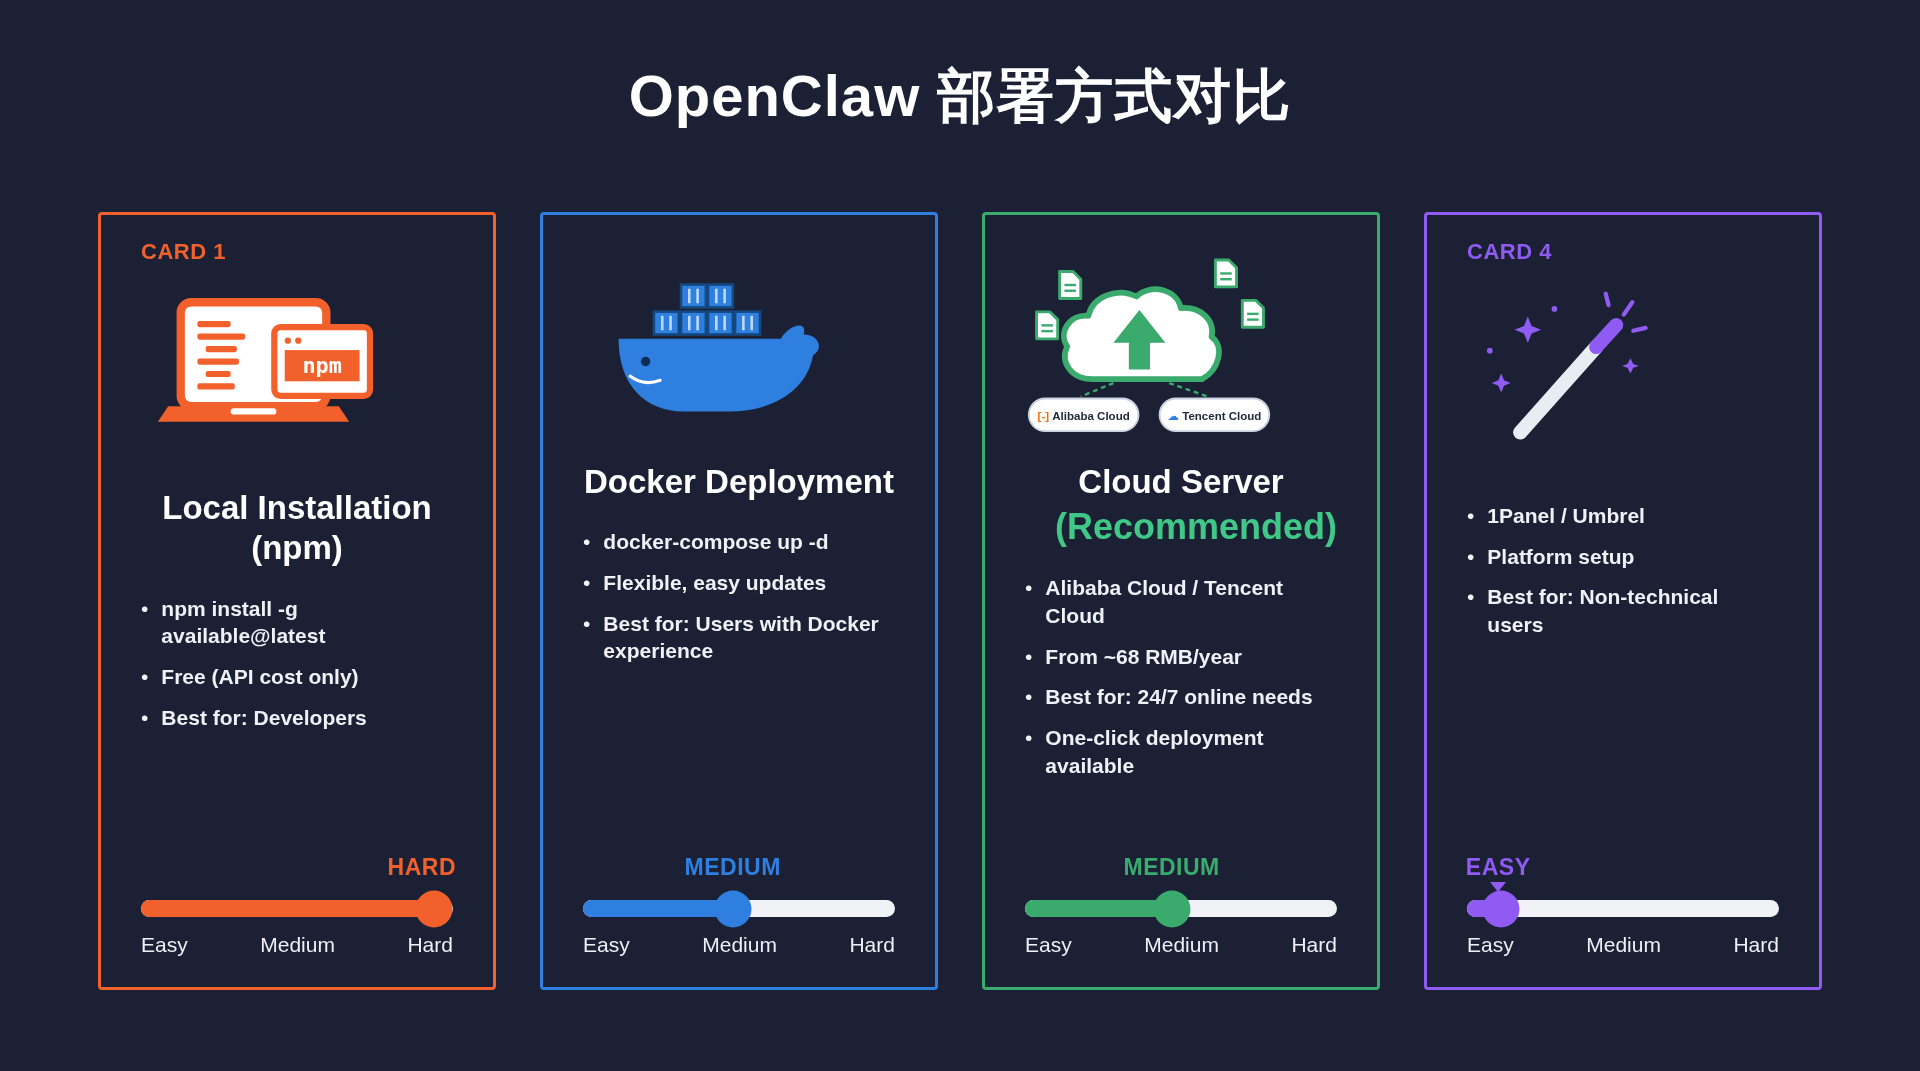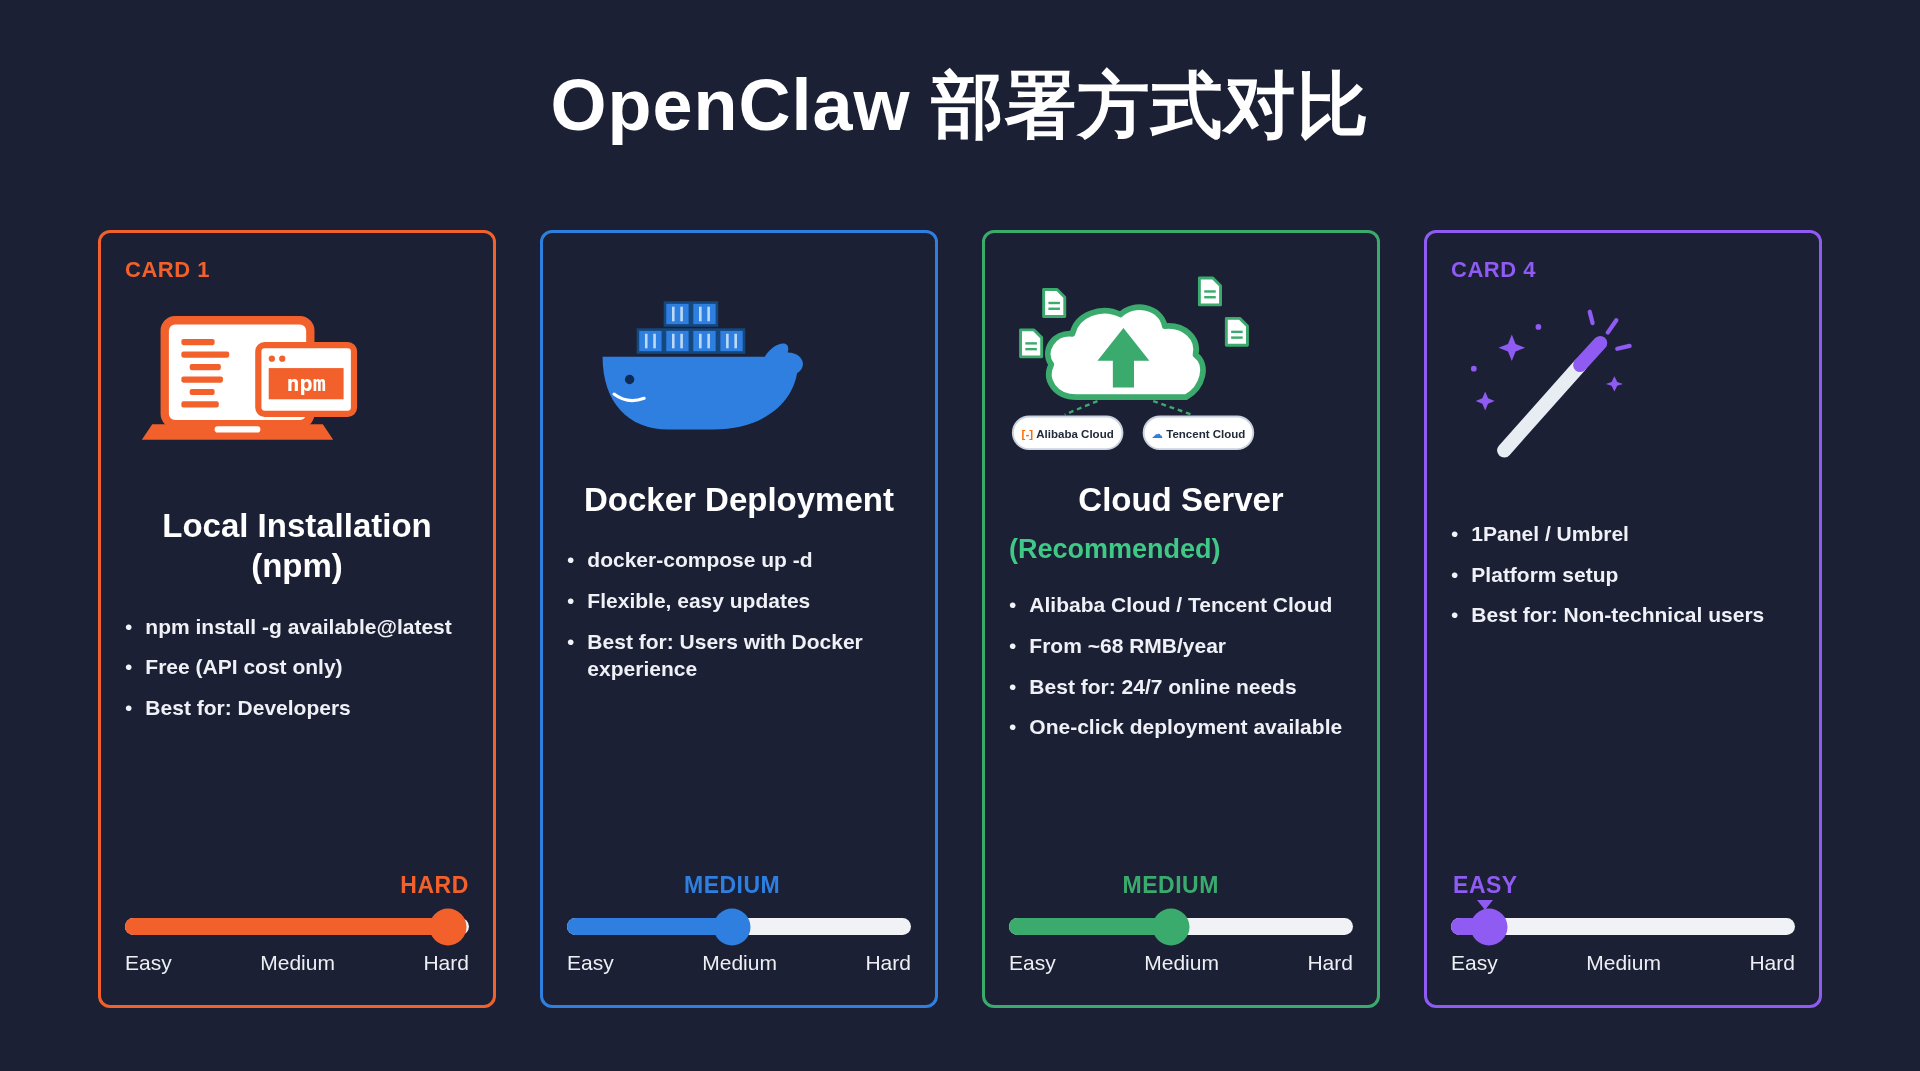--- a/index.html
+++ b/index.html
@@ -6,37 +6,37 @@
   html, body { width: 1920px; height: 1071px; }
   body {
     background: #1B2034;
     font-family: "Liberation Sans", "DejaVu Sans", sans-serif;
     color: #F2F4F9;
     overflow: hidden;
   }
   .page-title {
     margin-top: 58px;
     text-align: center;
-    font-size: 72px;
+    font-size: 58px;
     font-weight: 800;
     letter-spacing: 1px;
     color: #FFFFFF;
   }
   .cards-row {
     display: flex;
     justify-content: center;
     gap: 44px;
     margin-top: 76px;
   }
   .card {
     width: 398px;
     height: 778px;
     border: 3px solid var(--accent);
-    border-radius: 12px;
-    padding: 24px 24px 30px;
+    border-radius: 4px;
+    padding: 24px 40px 30px;
     display: flex;
     flex-direction: column;
   }
   .card-label {
     font-size: 22px;
     font-weight: 700;
     color: var(--accent);
     letter-spacing: 0.5px;
   }
   .icon-area {
@@ -48,24 +48,24 @@
   }
   .card-title {
     font-size: 33px;
     line-height: 1.22;
     font-weight: 800;
     text-align: center;
     color: #FFFFFF;
     margin-top: 12px;
   }
   .card-subtitle {
-    font-size: 27px;
+    font-size: 36px;
     font-weight: 700;
-    text-align: left;
-    margin-top: 14px;
+    text-align: right;
+    margin-top: 4px;
   }
   .bullets {
     list-style: none;
     margin-top: 26px;
     font-size: 21px;
   }
   .bullets li { display: flex; gap: 13px; margin-bottom: 13px; line-height: 1.32; }
   .bullets .dot { flex: 0 0 auto; }
   .bullet-text { color: #EFF1F7; font-weight: bold; }
   .difficulty { margin-top: auto; }

